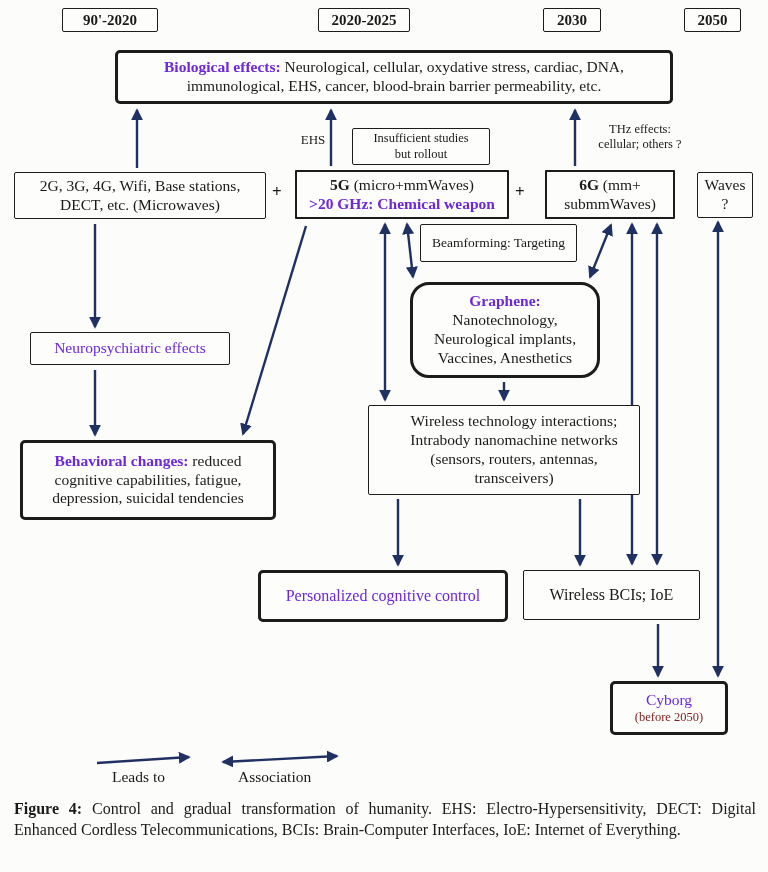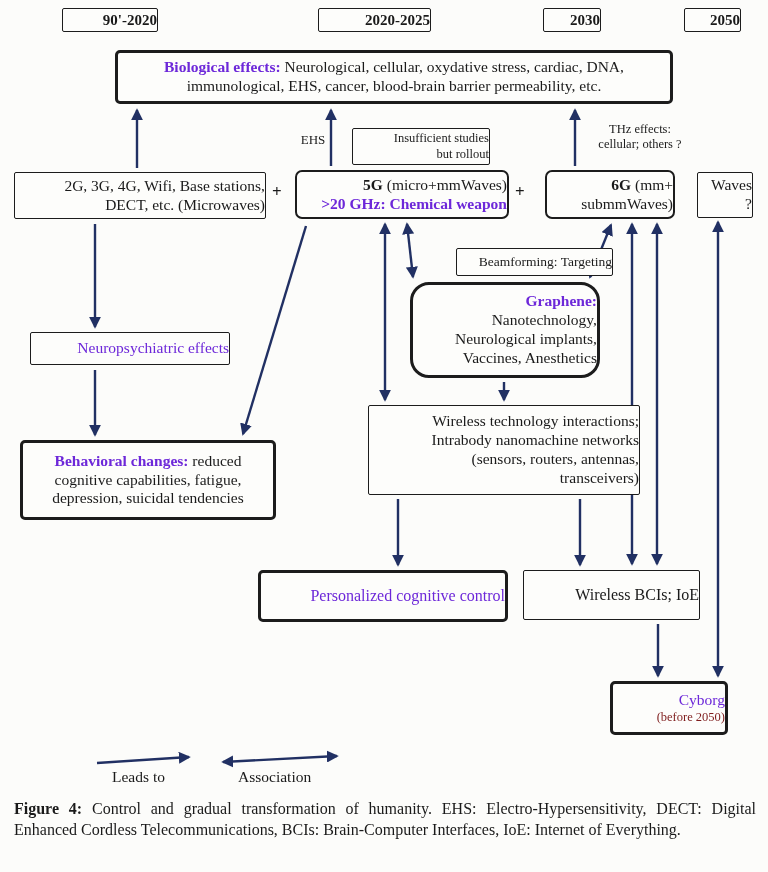--- a/index.html
+++ b/index.html
@@ -7,48 +7,48 @@
     position:relative;width:768px;height:872px;overflow:hidden;
     font-family:"Liberation Serif","DejaVu Serif",serif;color:#1a1a1a;background:#fcfcfa;
   }
   .box{
     position:absolute;border:1.4px solid #1c1c1c;background:#fdfdfb;
     display:flex;flex-direction:column;align-items:center;justify-content:center;
     text-align:center;line-height:1.22;border-radius:2px;box-sizing:border-box;
     font-size:15.5px;
   }
   .thick{border-width:3px;border-radius:5px;}
-  .mid{border-width:2.2px;border-radius:7px;}
+  .mid{border-width:2.2px;border-radius:1px;}
   .tl{border-width:1.8px;font-weight:700;font-size:15px;}
   .red{color:#6d28d9;}
   .bold{font-weight:700;}
   .note{position:absolute;text-align:center;line-height:1.2;font-size:12.5px;}
   .plus{position:absolute;font-size:17px;font-weight:600;}
   #svglayer{position:absolute;left:0;top:0;z-index:0;}
-  .box,.note,.plus,#caption,.legendlabel{z-index:1;align-items:flex-end;}
+  .box,.note,.plus,#caption,.legendlabel{z-index:1;}
 
   
   #t1{left:62px;top:8px;width:96px;height:24px;}
-  #t2{left:318px;top:8px;width:113px;height:24px;}
+  #t2{left:318px;top:8px;width:92px;height:24px;}
   #t3{left:543px;top:8px;width:58px;height:24px;}
   #t4{left:684px;top:8px;width:57px;height:24px;}
 
   #bio{left:115px;top:50px;width:558px;height:54px;font-size:15.5px;padding:2px 6px;}
   #insufficient{left:352px;top:128px;width:138px;height:37px;font-size:12.5px;line-height:1.25;}
   #thz{left:588px;top:122px;width:104px;height:36px;}
   #ehs{left:296px;top:132px;width:34px;height:18px;font-size:13px;}
 
   #b2g{left:14px;top:172px;width:252px;height:47px;}
   #plus1{left:272px;top:182px;}
   #b5g{left:295px;top:170px;width:214px;height:49px;}
   #plus2{left:515px;top:182px;}
   #b6g{left:545px;top:170px;width:130px;height:49px;}
   #wavesbox{left:697px;top:172px;width:56px;height:46px;}
 
-  #beamforming{left:456px;top:224px;width:157px;height:28px;font-size:13.5px;margin-top:24px;}
+  #beamforming{left:420px;top:224px;width:157px;height:38px;font-size:13.5px;}
   #graphene{left:410px;top:282px;width:190px;height:96px;border-radius:19px;}
   #neuro{left:30px;top:332px;width:200px;height:33px;}
   #behavioral{left:20px;top:440px;width:256px;height:80px;padding:2px 4px;}
   #wireless{left:368px;top:405px;width:272px;height:90px;padding-left:20px;}
   #personalized{left:258px;top:570px;width:250px;height:52px;font-size:16px;}
   #bcis{left:523px;top:570px;width:177px;height:50px;font-size:16px;}
   #cyborg{left:610px;top:681px;width:118px;height:54px;}
   #cyborg .sub{font-size:12.5px;color:#7f1d1d;font-weight:400;}
 
   .legendlabel{position:absolute;font-size:15.5px;}

